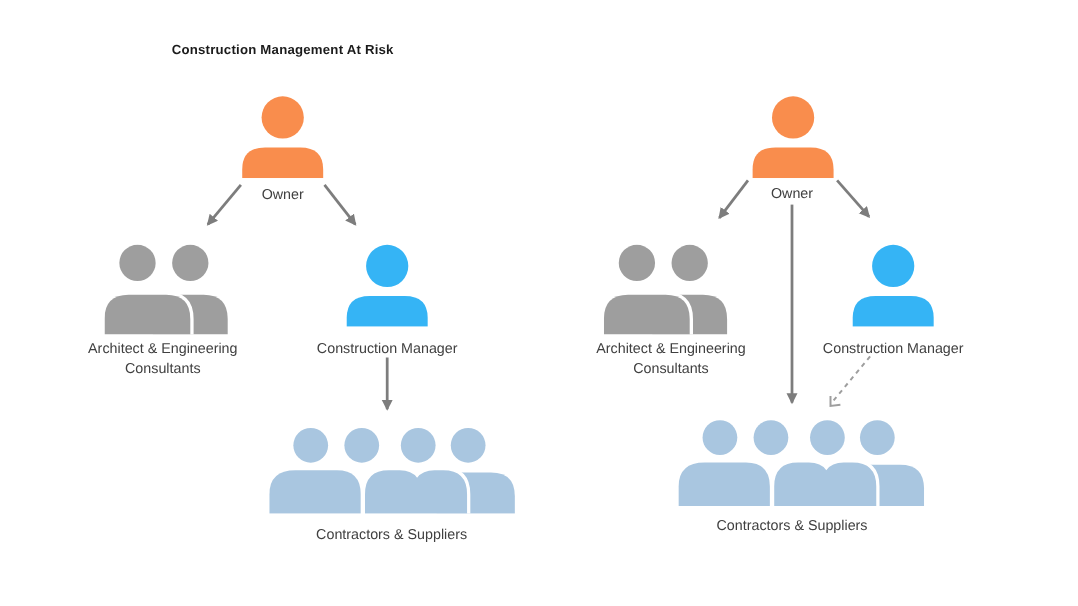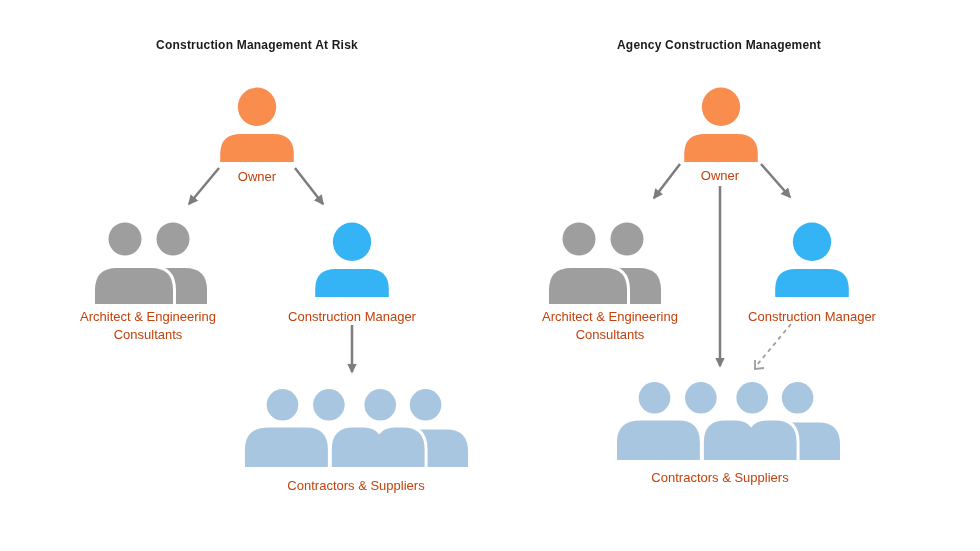--- a/index.html
+++ b/index.html
@@ -17,21 +17,21 @@
     font-size: 12px;
     font-weight: 700;
     color: #1b1b1b;
     letter-spacing: 0.2px;
     white-space: nowrap;
   }
   .node-label {
     position: absolute;
     transform: translateX(-50%);
     font-size: 13px;
-    color: #c2410c;
+    color: #404040;
     text-align: center;
     white-space: nowrap;
     line-height: 18px;
   }
   .icon { position: absolute; }
   #arrow-layer {
     position: absolute;
     left: 0; top: 0;
     width: 980px; height: 551px;
     pointer-events: none;
@@ -89,21 +89,20 @@
   <svg class="icon" style="left:312px; top:221px" width="80" height="76" viewBox="0 0 100 95" fill="#35B4F5">
     <use href="#sym-person"></use>
   </svg>
   <div class="node-label" style="left:352px; top:308px">Construction Manager</div>
 
   <svg class="icon" style="left:243px; top:388px" width="227" height="79" viewBox="0 0 230 80" fill="#A9C6E0">
     <use href="#sym-person-group"></use>
   </svg>
   <div class="node-label" style="left:356px; top:477px">Contractors &amp; Suppliers</div>
 
-  <div class="diagram-title" style="left:719px; top:38px">Agency Construction Management</div>
 
   <svg class="icon" style="left:681px; top:86px" width="80" height="76" viewBox="0 0 100 95" fill="#F98D4D">
     <use href="#sym-person"></use>
   </svg>
   <div class="node-label" style="left:720px; top:167px">Owner</div>
 
   <svg class="icon" style="left:549px; top:222px" width="120" height="82" viewBox="0 0 120 82" fill="#9E9E9E">
     <use href="#sym-person-pair"></use>
   </svg>
   <div class="node-label" style="left:610px; top:308px">

